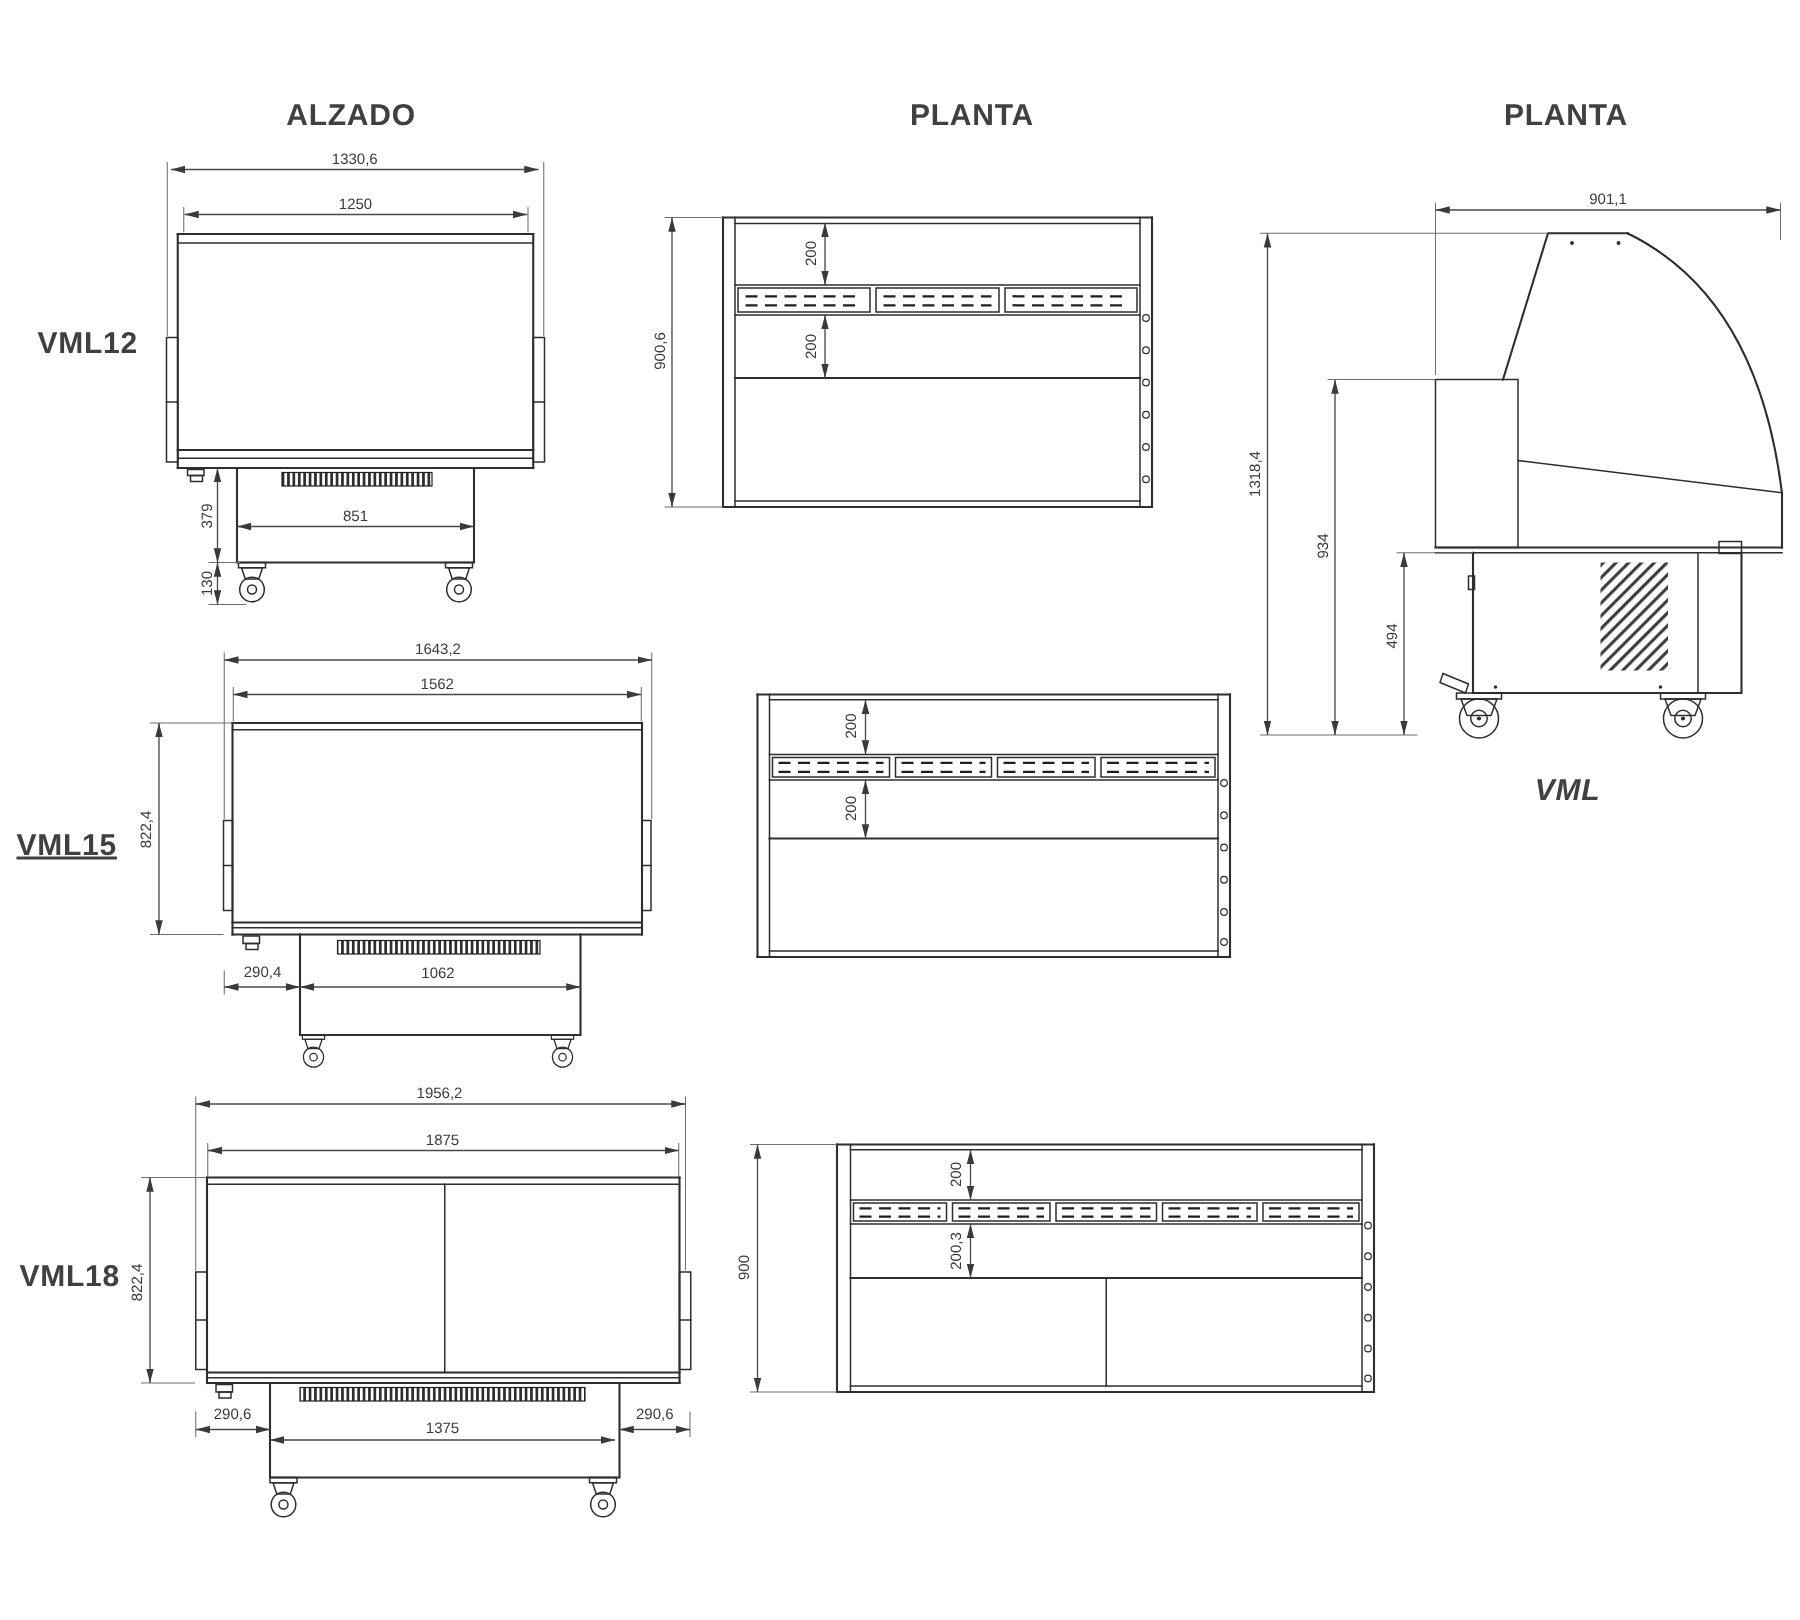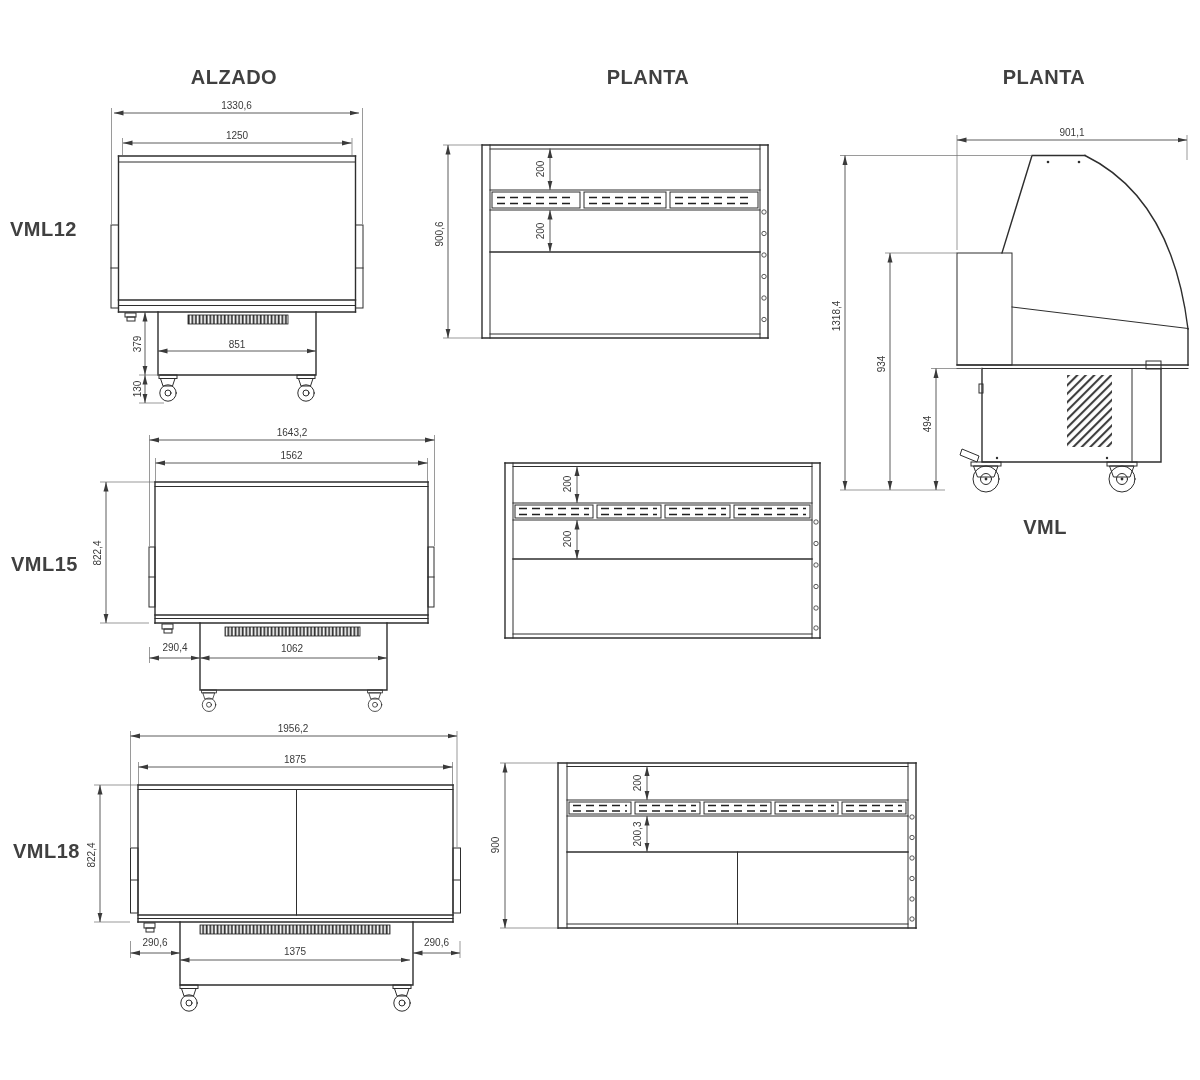--- a/index.html
+++ b/index.html
@@ -19,24 +19,24 @@
 </style>
 </head>
 <body>
 
 <div class="canvas">
 
   <span class="biglabel ctr" style="left:234px;top:66px;">ALZADO</span>
   <span class="biglabel ctr" style="left:607px;top:66px;margin-left:41px;">PLANTA</span>
   <span class="biglabel ctr" style="left:1044px;top:66px;">PLANTA</span>
 
-  <span class="biglabel" style="left:10px;top:218px;text-align:center;">VML12</span>
-  <span class="biglabel" style="left:11px;top:553px;">VML15</span>
+  <span class="biglabel" style="left:25px;top:218px;text-align:center;">VML12</span>
+  <span class="biglabel" style="left:11px;top:553px;text-decoration:underline;">VML15</span>
   <span class="biglabel" style="left:13px;top:840px;text-align:center;">VML18</span>
-  <span class="biglabel ctr" style="left:1045px;top:516px;">VML</span>
+  <span class="biglabel ctr" style="left:1045px;top:516px;font-style:italic;">VML</span>
 
   <svg width="1200" height="1080" viewBox="0 0 1200 1080">
     <defs>
       <marker id="ar" viewBox="0 0 10 6" refX="9.5" refY="3" markerWidth="10" markerHeight="6" markerUnits="userSpaceOnUse" orient="auto-start-reverse">
         <path d="M0,0.5 L9.5,3 L0,5.5 Z" fill="#3a3a3a"></path>
       </marker>
       <pattern id="ventp" width="3.6" height="9" patternUnits="userSpaceOnUse">
         <rect width="3.6" height="9" fill="#ffffff"></rect>
         <rect x="0.6" width="1.8" height="9" fill="#2e2e2e"></rect>
       </pattern>

